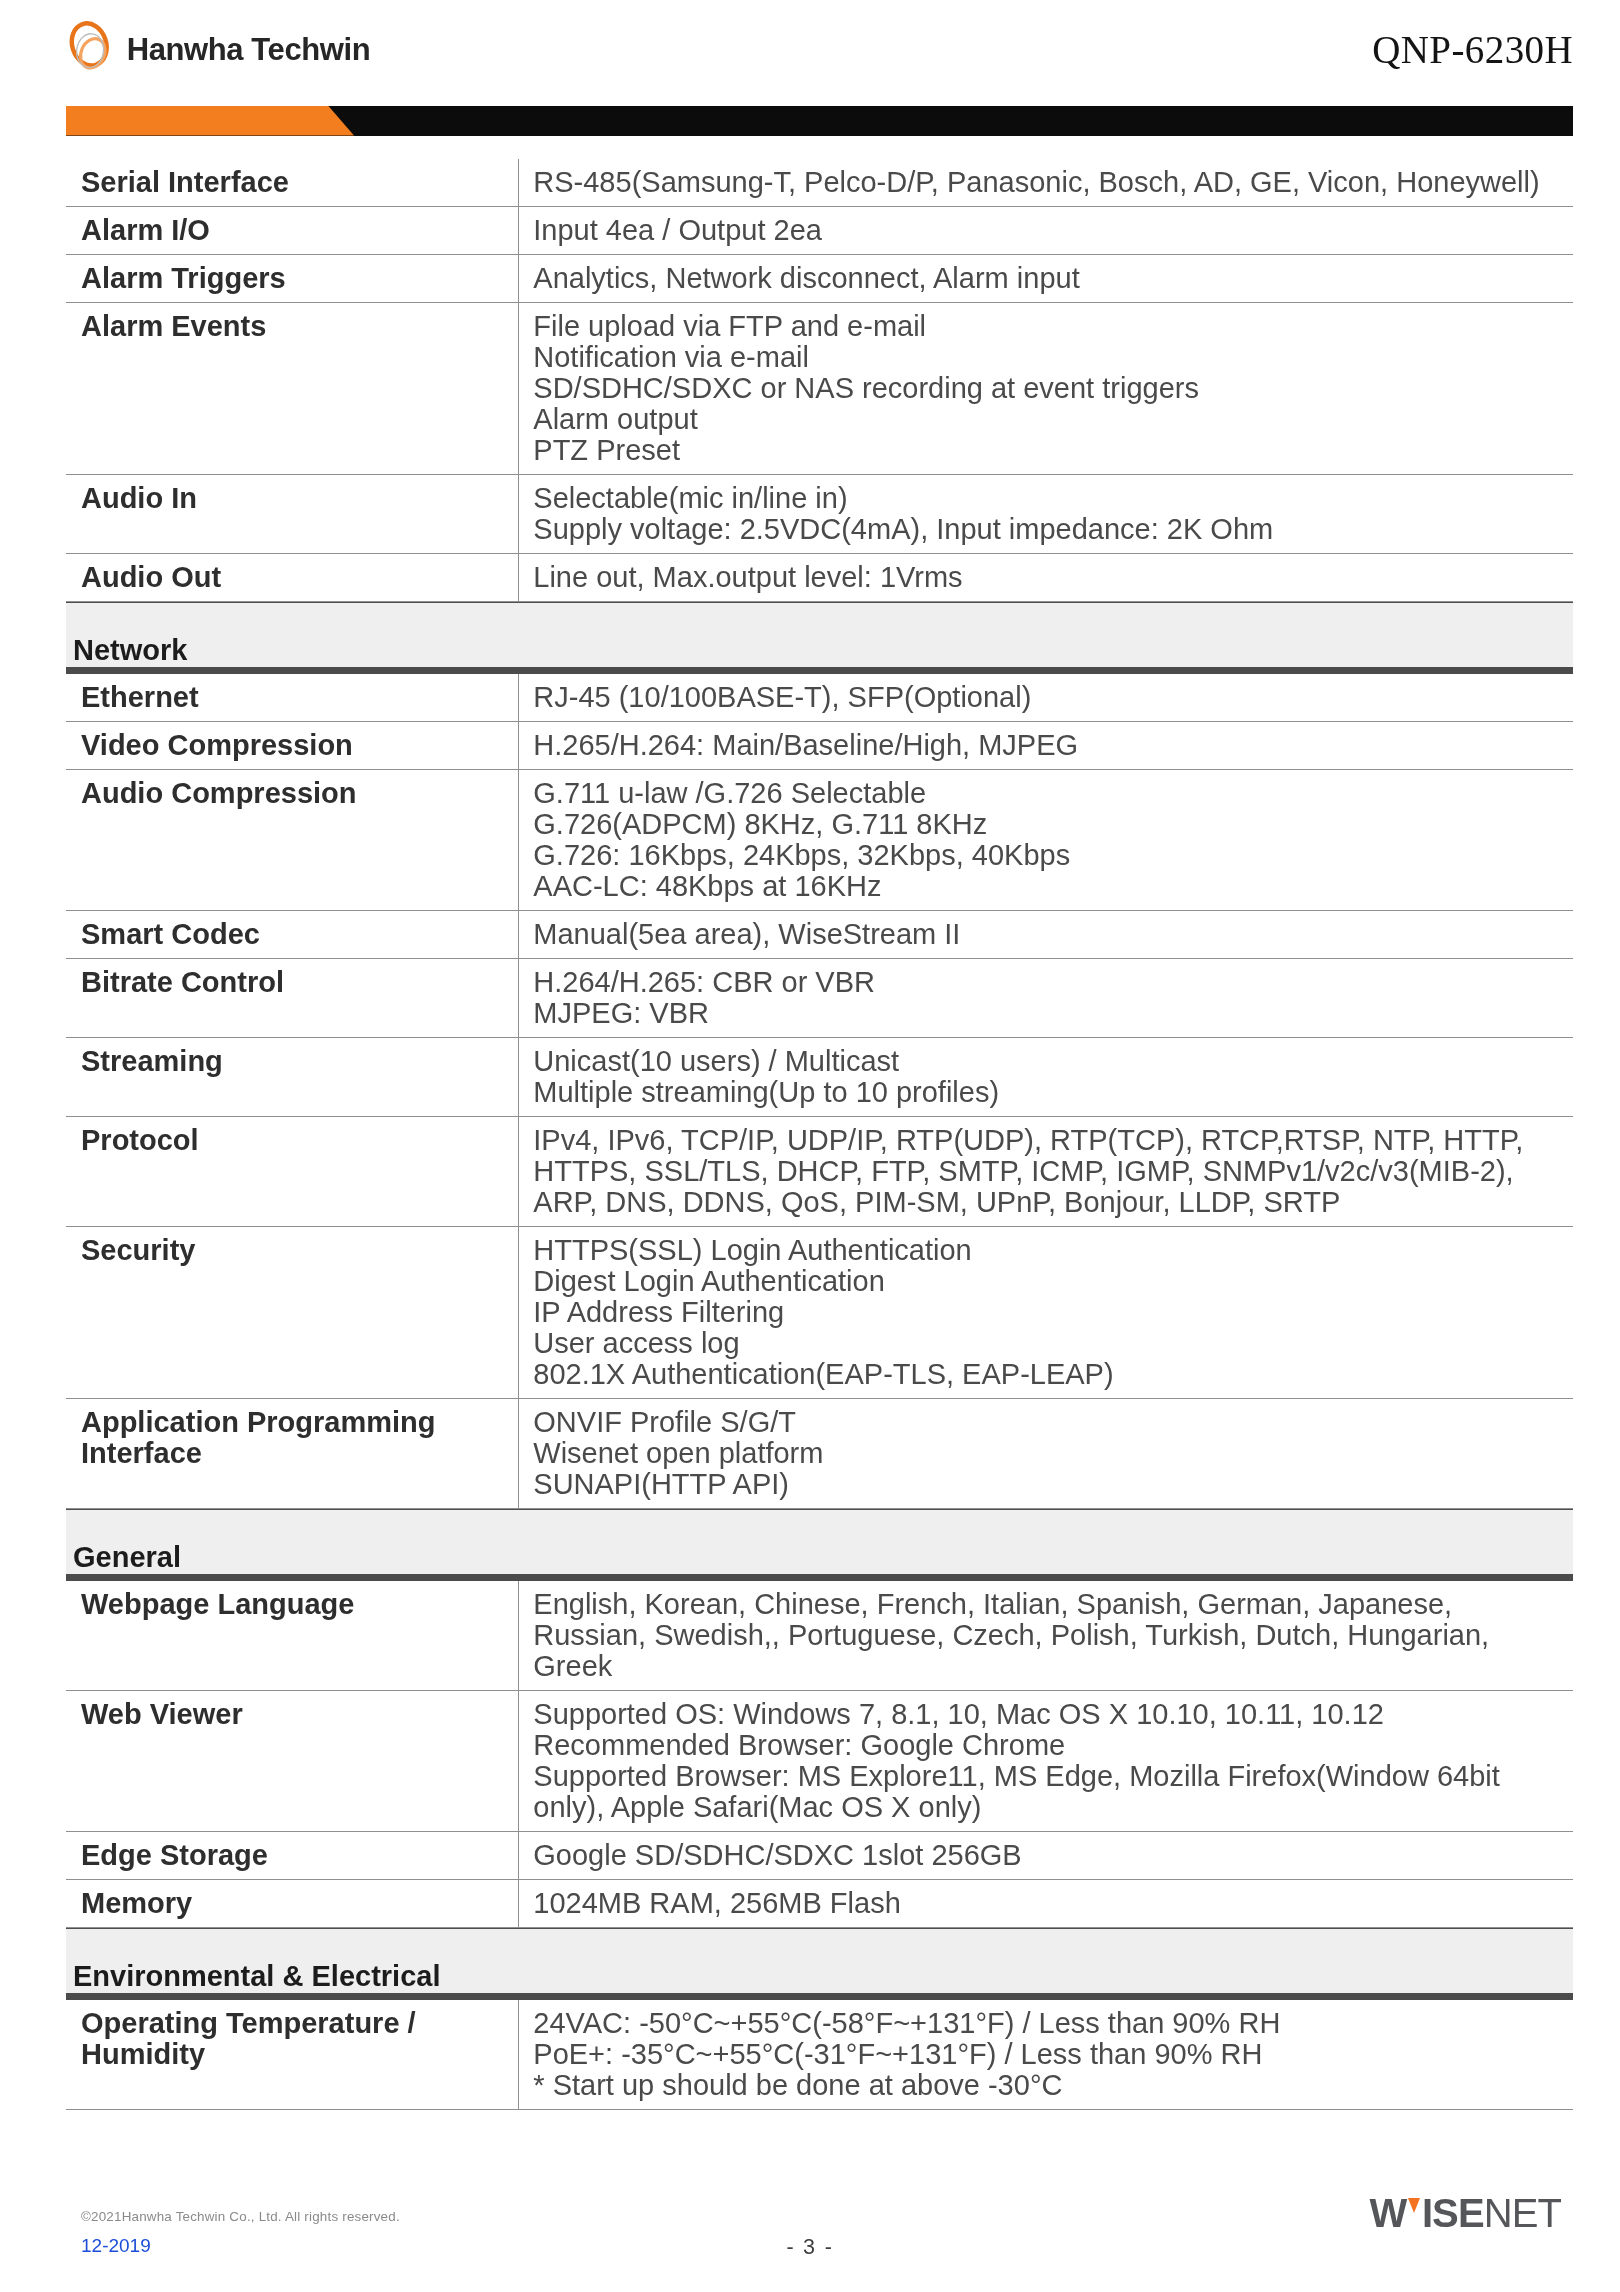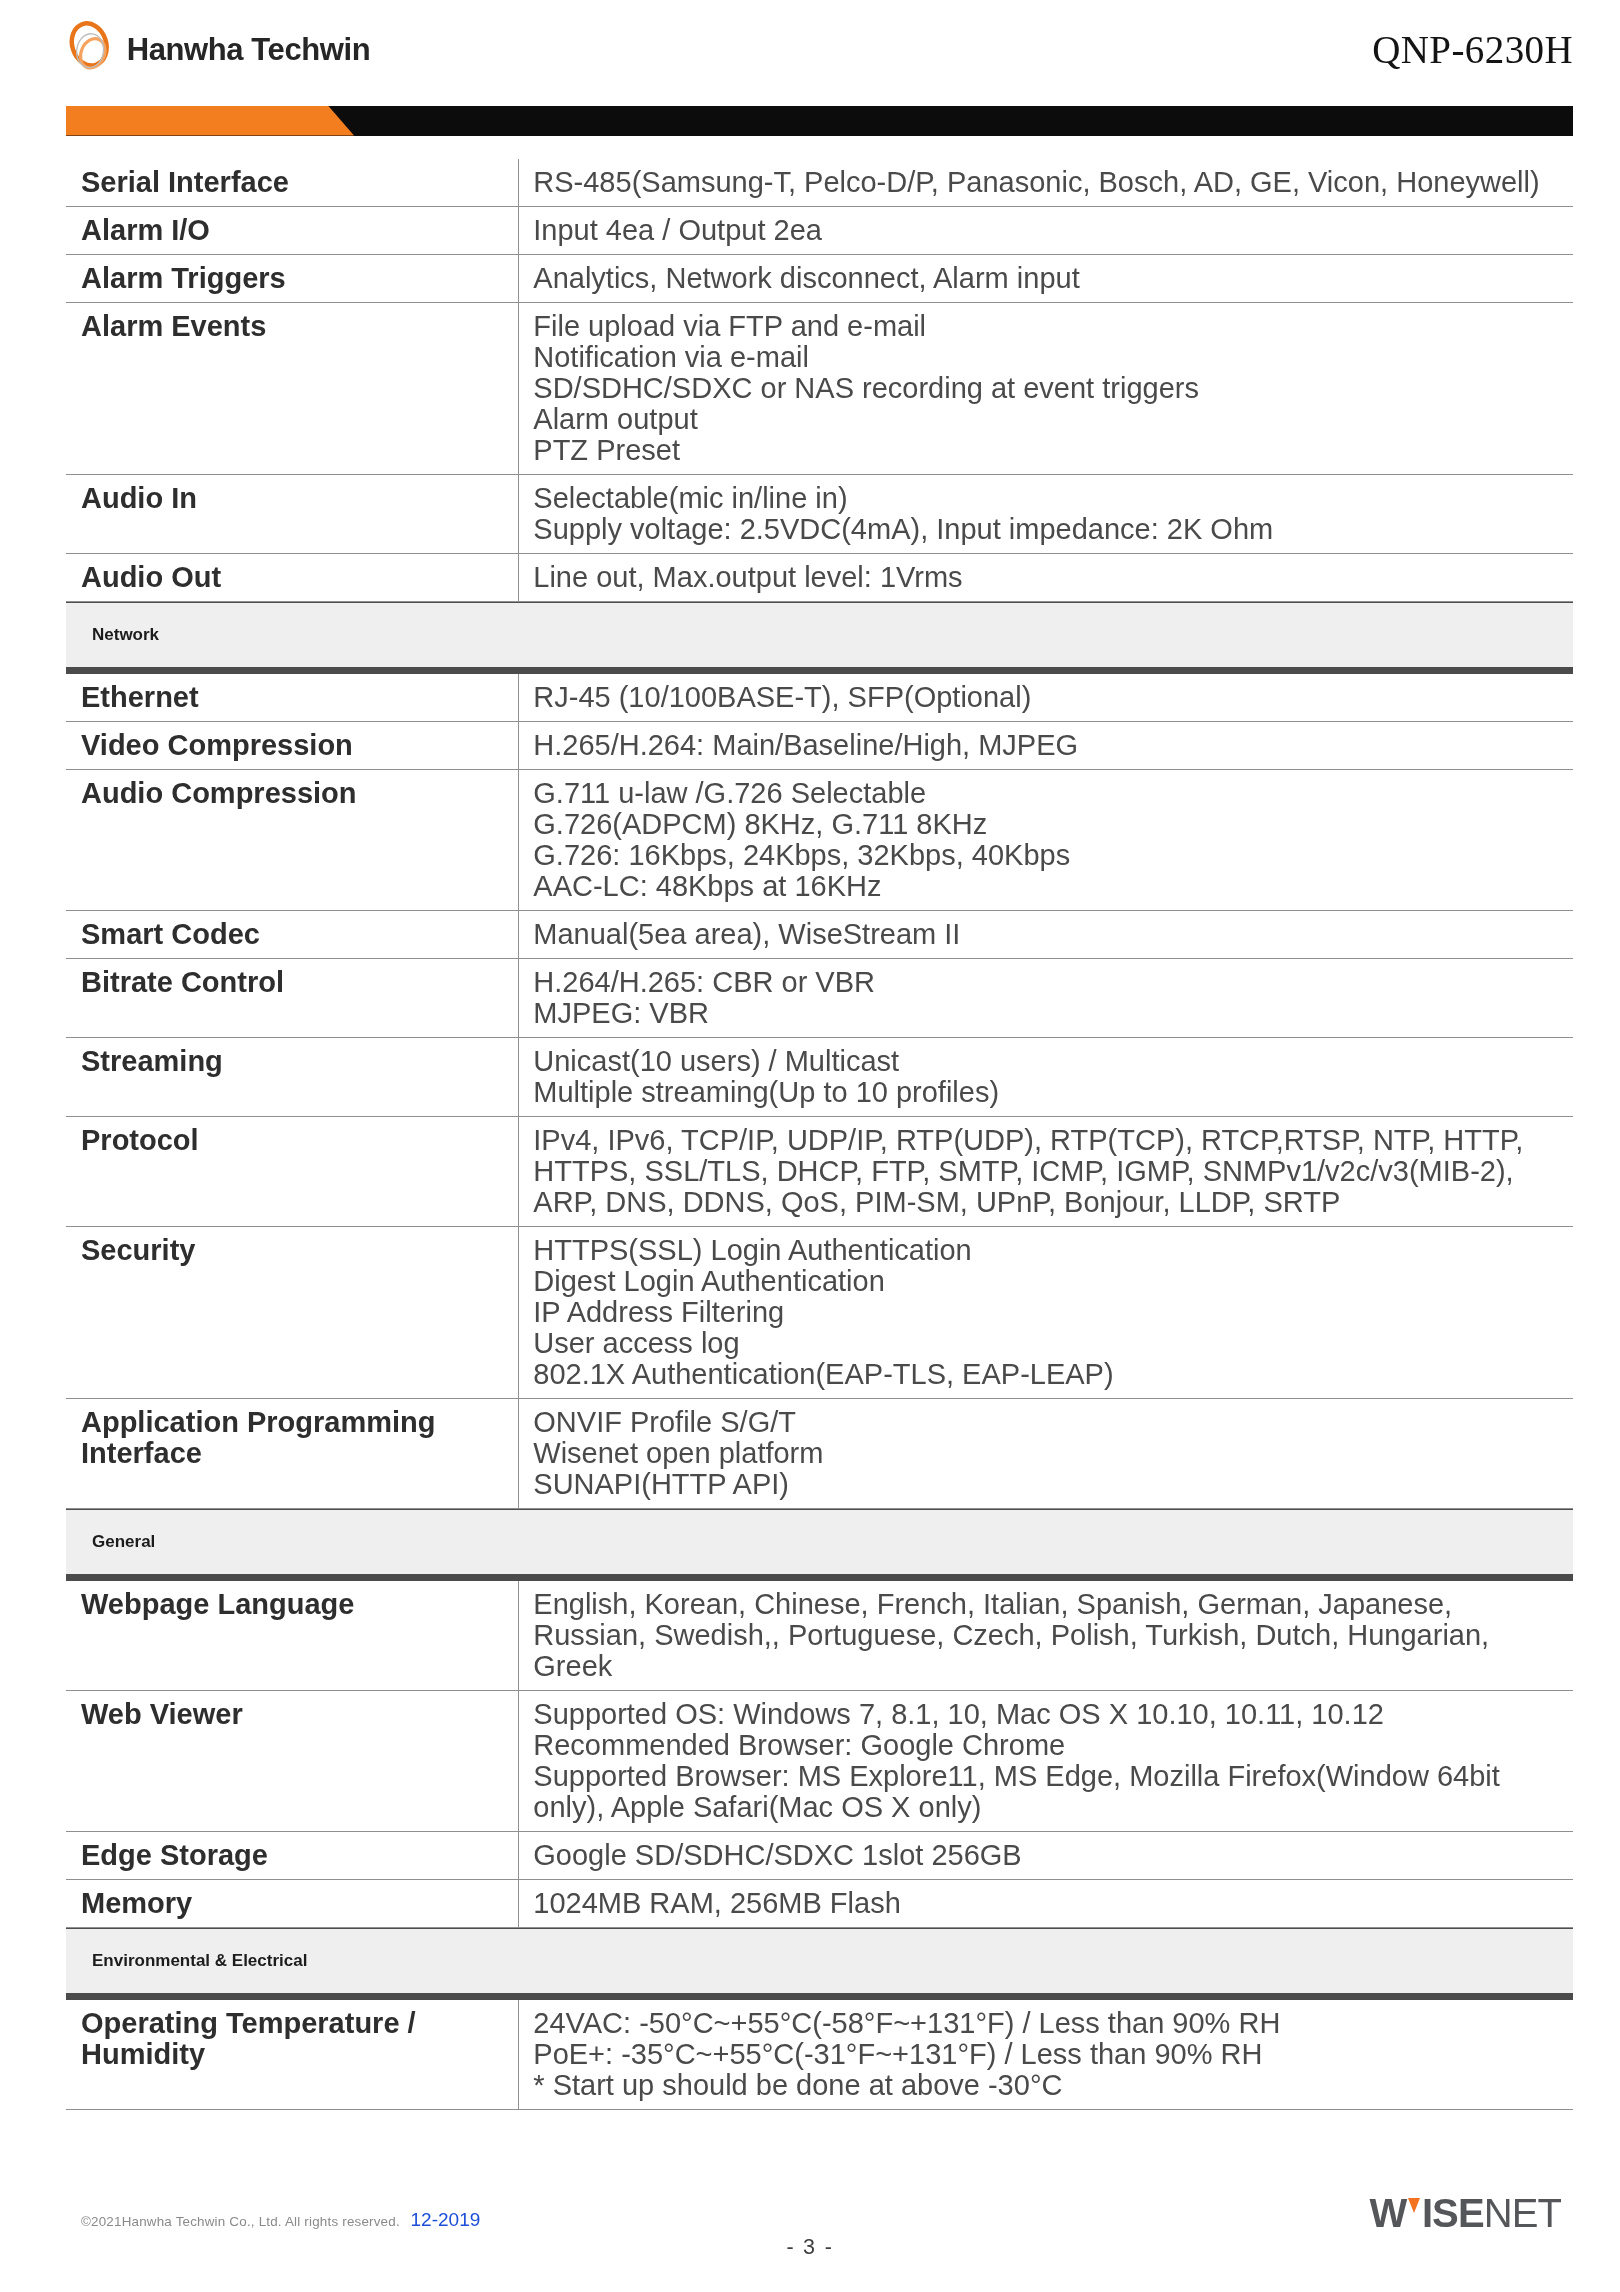--- a/index.html
+++ b/index.html
@@ -33,26 +33,26 @@
   .spec-label{
     flex:0 0 452px;width:452px;box-sizing:border-box;
     padding:8px 12.5px 8px 15px;font-weight:700;color:#2e2e2e;
   }
   .spec-value{
     flex:1;box-sizing:border-box;border-left:1.8px solid #909090;
     padding:8px 18px 8px 14.3px;color:#4a4a4a;
   }
   .section-row{
     background:#efefef;border-top:1.8px solid #4e4e4e;border-bottom:7.2px solid #4b4b4b;
-    height:64px;display:flex;align-items:center;padding-left:26px;
-    font-size:17px;font-weight:700;color:#1c1c1c;
+    height:64px;display:flex;align-items:flex-end;padding-left:7px;
+    font-size:29px;font-weight:700;color:#1c1c1c;
   }
 
   
-  .footer-left{position:absolute;left:81px;top:2209px;display:flex;align-items:baseline;gap:10.7px;white-space:nowrap;}
+  .footer-left{position:absolute;left:81px;top:2209px;display:flex;align-items:baseline;gap:10.7px;white-space:nowrap;flex-direction:column;}
   .copyright{font-size:13.4px;color:#8a8a8a;letter-spacing:0.2px;}
   .release-date{font-size:19px;color:#1d4ed8;}
   .page-number{position:absolute;top:2235px;left:0;right:0;text-align:center;font-size:21.5px;color:#3f3f3f;letter-spacing:1.8px;}
   .wisenet{position:absolute;top:2191px;right:59px;font-size:40px;color:#55565A;letter-spacing:-0.9px;white-space:nowrap;}
   .wisenet .w-bold{font-weight:800;}
   .wisenet .w-light{font-weight:400;}
   .wisenet-accent{
     display:inline-block;width:0;height:0;vertical-align:baseline;
     border-left:6.3px solid transparent;border-right:6.3px solid transparent;
     border-top:15px solid #F37321;position:relative;top:-14.3px;margin:0 1.8px;

